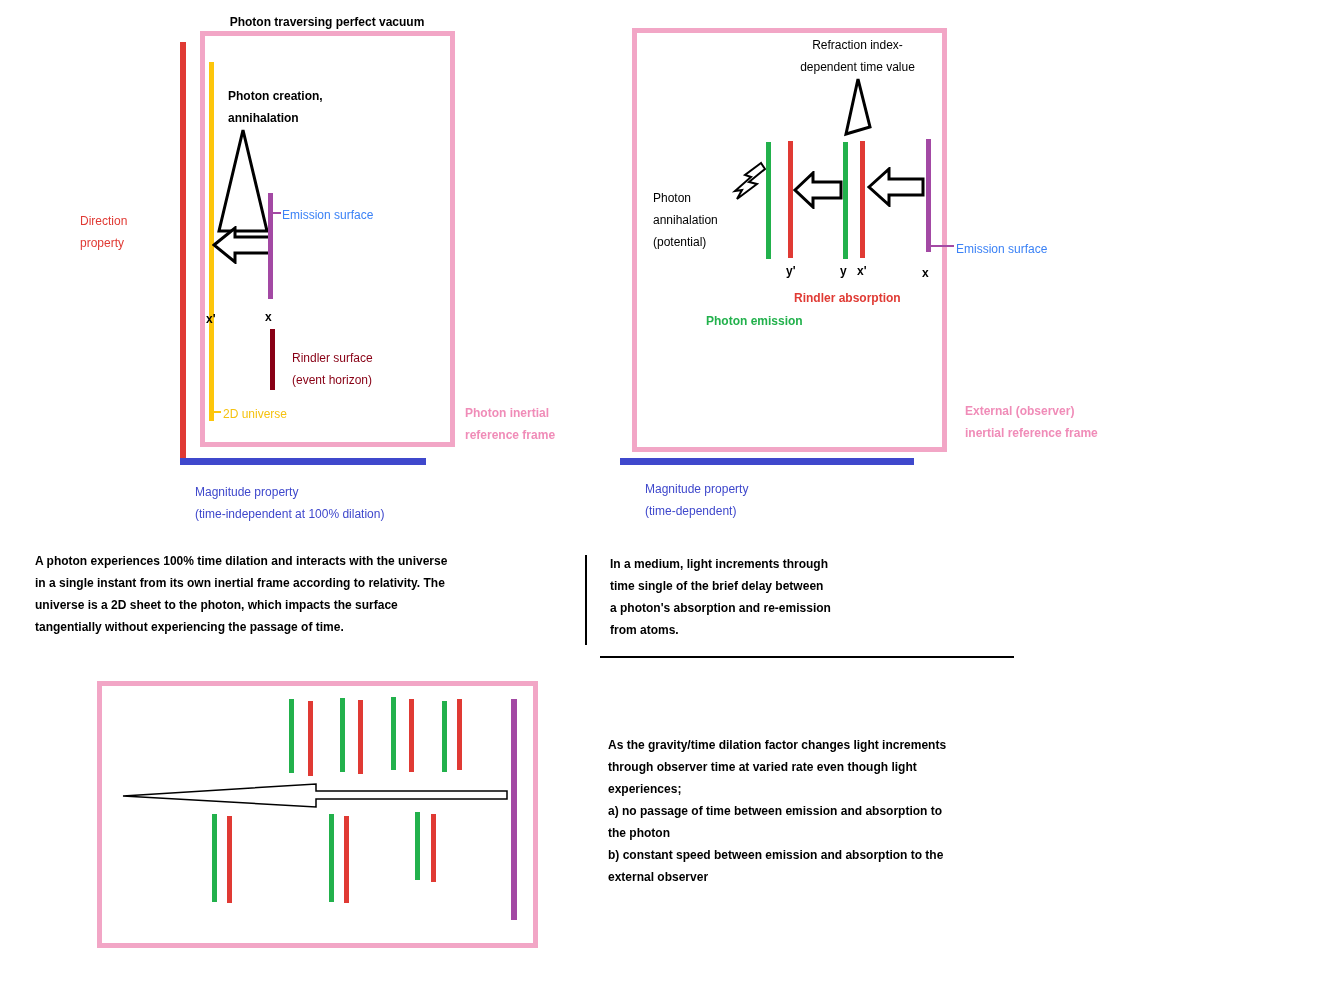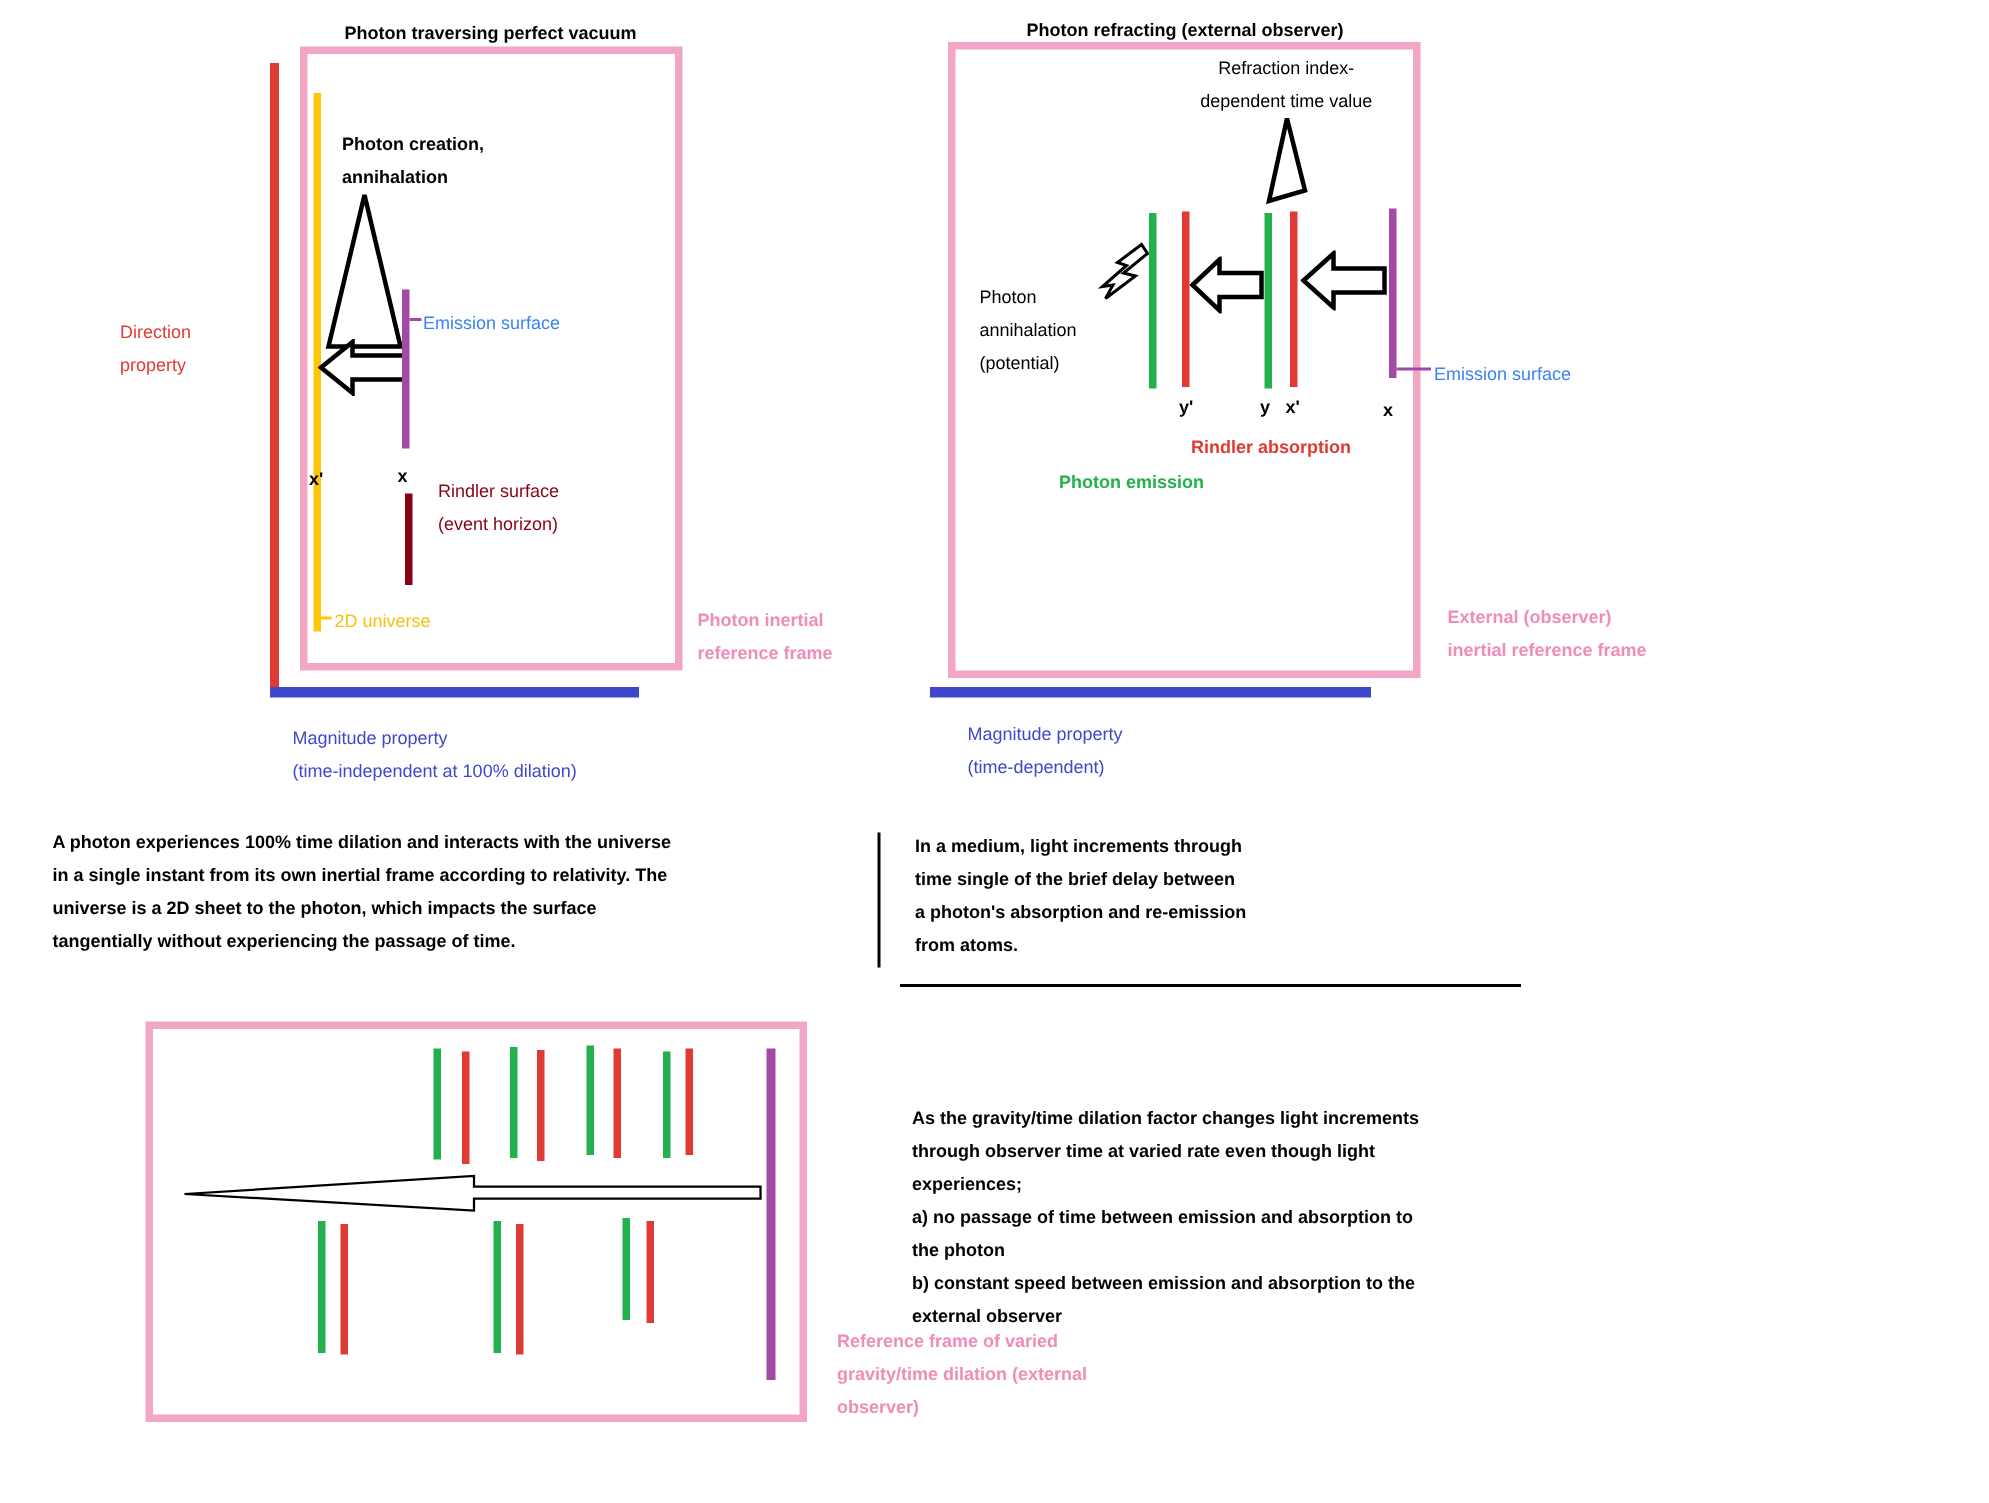--- a/index.html
+++ b/index.html
@@ -57,33 +57,32 @@
   </div>
 
   <div class="vline bg-purple" style="left:268px;top:193px;height:106px;"></div>
   <div class="abs bg-purple" style="left:273px;top:212px;width:8px;height:2px;"></div>
   <div class="t purple" style="left:282px;top:204px;">Emission surface</div>
 
   <div class="t b" style="left:206px;top:308px;">x'</div>
   <div class="t b" style="left:265px;top:306px;">x</div>
 
   <div class="vline bg-darkred" style="left:270px;top:329px;height:61px;"></div>
-  <div class="t darkred" style="left:292px;top:316px;">Rindler surface
+  <div class="t darkred" style="left:292px;top:347px;">Rindler surface
 (event horizon)</div>
 
   <div class="abs bg-gold" style="left:212px;top:411px;width:9px;height:2px;"></div>
   <div class="t gold" style="left:223px;top:403px;">2D universe</div>
 
   <div class="t b pink" style="left:465px;top:402px;">Photon inertial
 reference frame</div>
 
   <div class="t blue" style="left:195px;top:481px;">Magnitude property
 (time-independent at 100% dilation)</div>
 
-  <div class="t b ctr" style="left:640px;top:9px;width:300px;">Photon refracting (external observer)</div>
 
   <div class="pinkbox" style="left:632px;top:28px;width:315px;height:424px;"></div>
 
   <div class="t ctr" style="left:770px;top:34px;width:175px;">Refraction index-
 dependent time value</div>
 
   <div class="abs" style="left:843px;top:77px;">
     <svg width="30" height="60" viewBox="0 0 30 60">
       <polygon points="15,2 27,50 3,57" fill="#ffffff" stroke="#000" stroke-width="3"></polygon>
     </svg>
@@ -167,23 +166,20 @@
     </svg>
   </div>
 
   <div class="vline bg-green" style="left:212px;top:814px;height:88px;"></div>
   <div class="vline bg-red" style="left:227px;top:816px;height:87px;"></div>
   <div class="vline bg-green" style="left:329px;top:814px;height:88px;"></div>
   <div class="vline bg-red" style="left:344px;top:816px;height:87px;"></div>
   <div class="vline bg-green" style="left:415px;top:812px;height:68px;"></div>
   <div class="vline bg-red" style="left:431px;top:814px;height:68px;"></div>
 
-  <div class="t b pink" style="left:558px;top:883px;">Reference frame of varied
-gravity/time dilation (external
-observer)</div>
 
   <div class="t b" style="left:608px;top:698px;width:460px;margin-top:36px;">As the gravity/time dilation factor changes light increments
 through observer time at varied rate even though light
 experiences;
 a) no passage of time between emission and absorption to
 the photon
 b) constant speed between emission and absorption to the
 external observer</div>
 
 </div>

